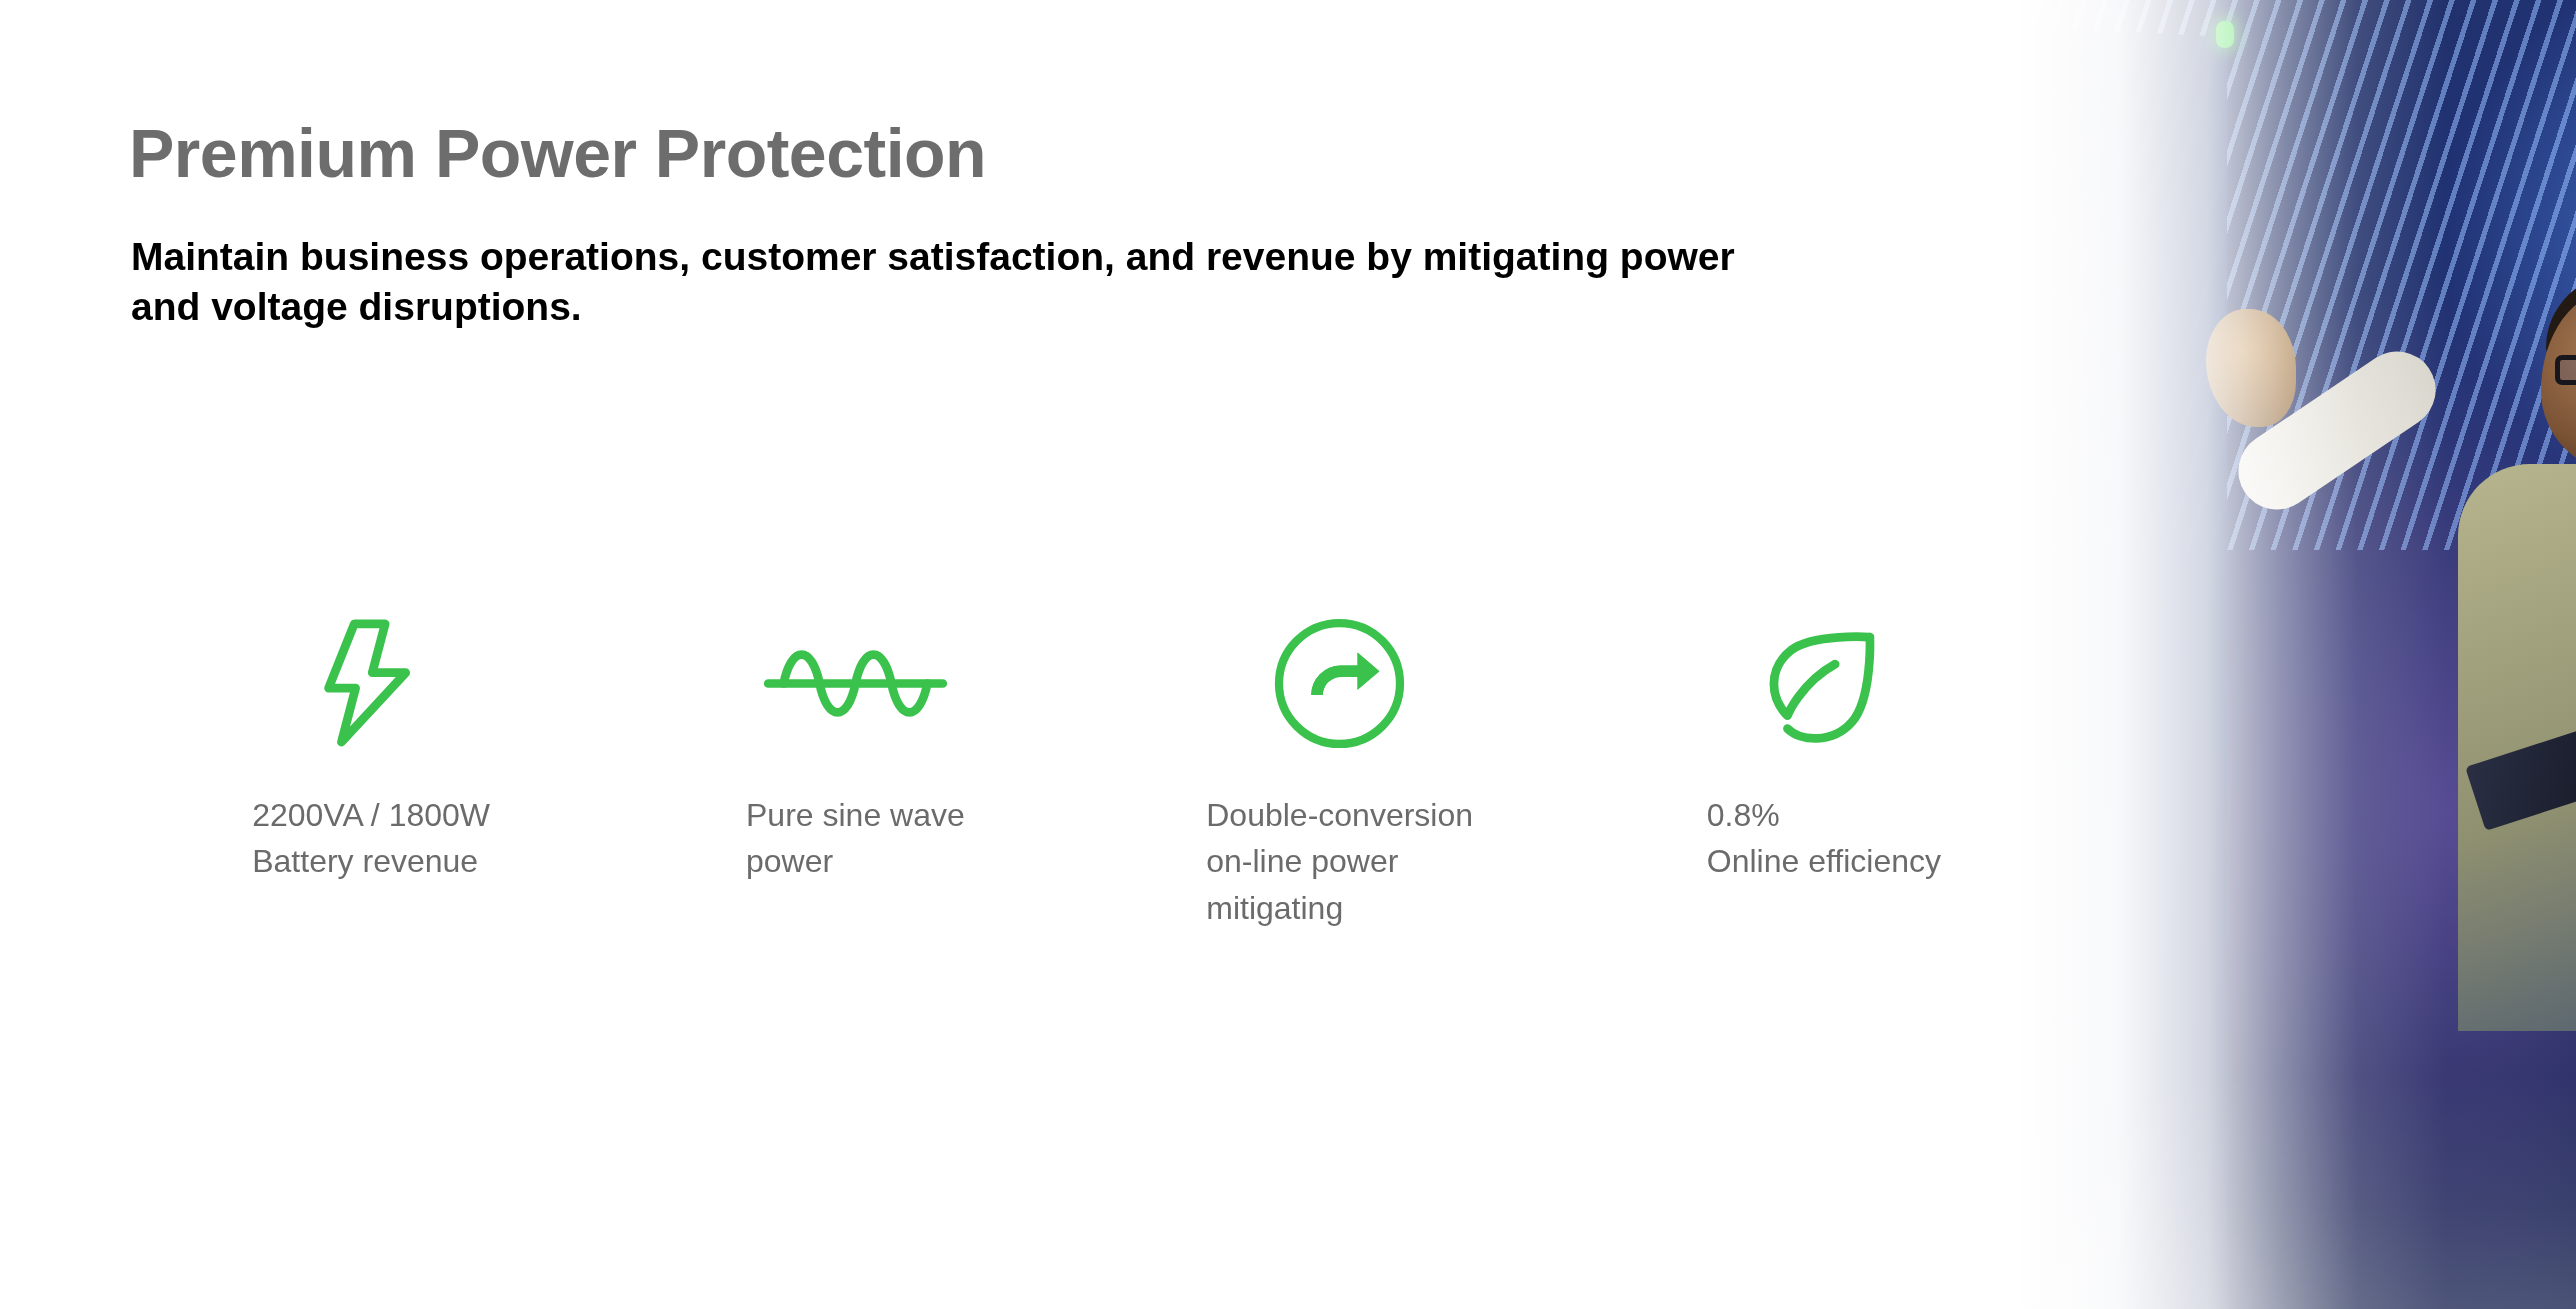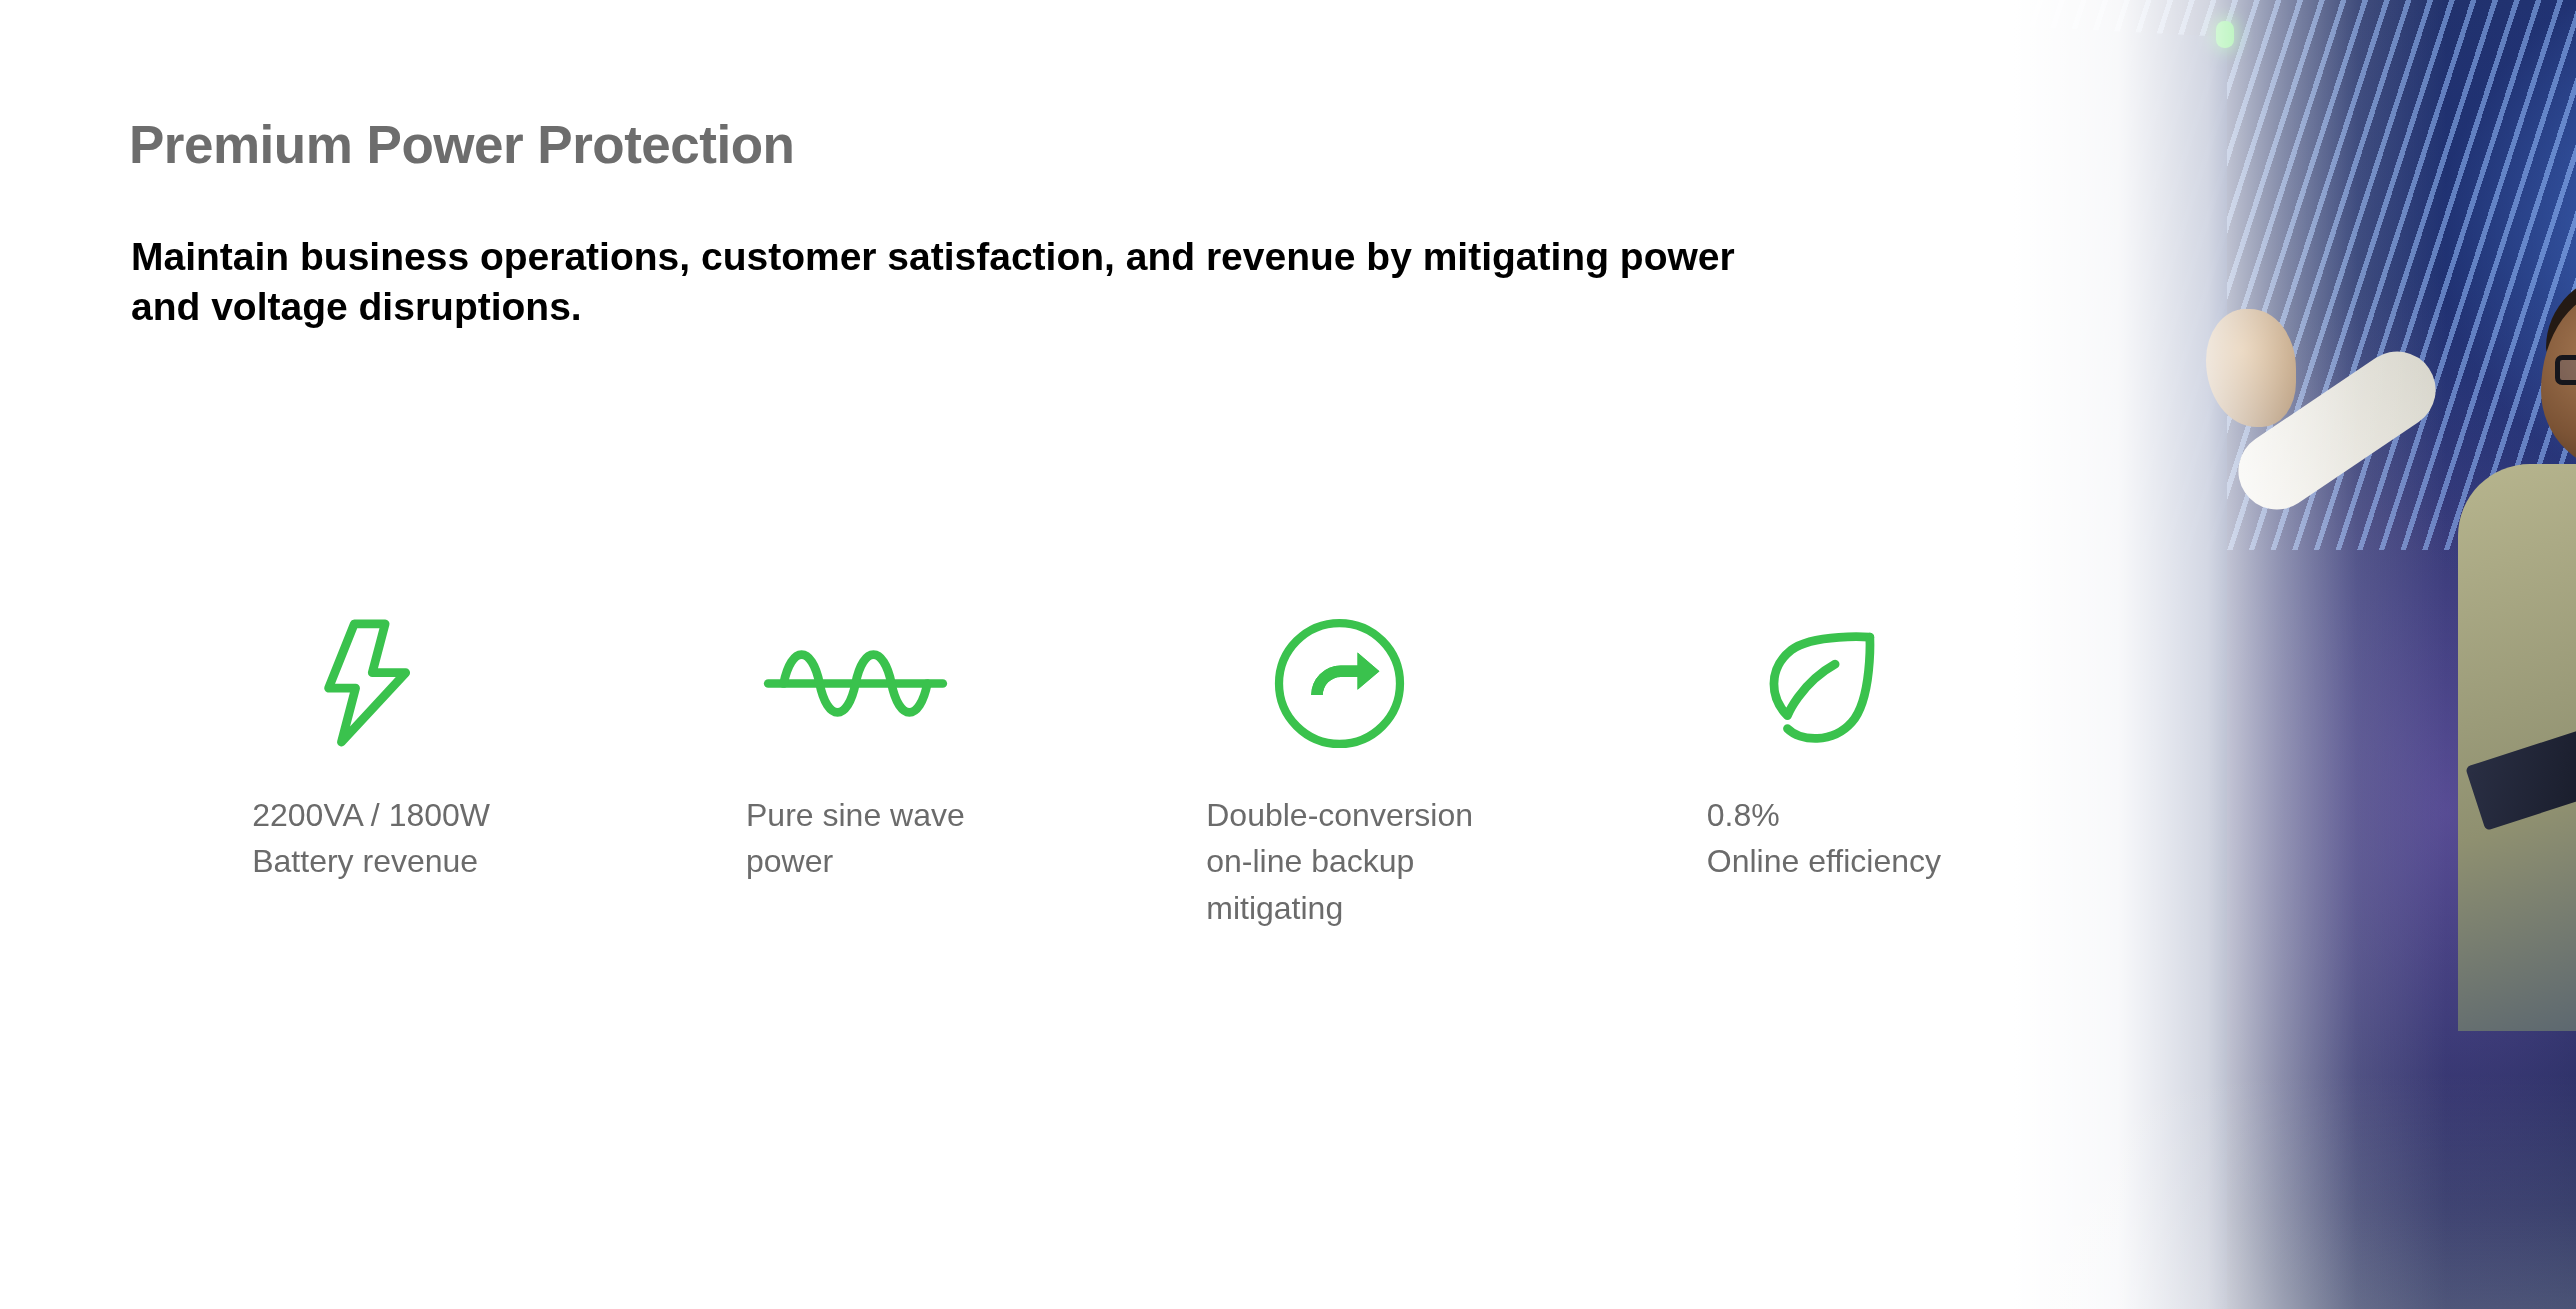--- a/index.html
+++ b/index.html
@@ -222,21 +222,21 @@
     top: 0;
     width: 2215px;
     height: 1310px;
     z-index: 5;
   }
 
   .headline {
     position: absolute;
     left: 129px;
     top: 114px;
-    font-size: 53px;
+    font-size: 68px;
     font-weight: 700;
     letter-spacing: -0.5px;
     color: #6d6d6d;
     white-space: nowrap;
   }
 
   .subhead {
     position: absolute;
     left: 131px;
     top: 232px;
@@ -344,21 +344,21 @@
       <div class="feature">
         <div class="feature-icon">
           <svg width="139" height="139" viewBox="0 0 54 54" fill="none">
             <circle cx="27" cy="27" r="23.5" stroke="#3ac24d" stroke-width="3.2"></circle>
             <path d="M16 31.5 A11.5 11.5 0 0 1 27.5 20 H34 V15 L42.5 22.2 L34 29.4 V24.5 H27.5 A7 7 0 0 0 20.5 31.5 Z" fill="#3ac24d"></path>
             <path d="M38 22.5 A11.5 11.5 0 0 1 26.5 34 H20 V39 L11.5 31.8 L20 24.6 V29.5 H26.5 A7 7 0 0 0 33.5 22.5 Z" fill="#3ac24d" transform="rotate(180 27 27)"></path>
           </svg>
         </div>
         <div class="feature-label bold">
           <div>Double-conversion</div>
-          <div>on-line backup</div>
+          <div>on-line power</div>
           <div>mitigating</div>
         </div>
       </div>
 
       <div class="feature">
         <div class="feature-icon">
           <svg width="139" height="139" viewBox="0 0 54 54" fill="none" stroke="#3ac24d" stroke-width="3.4" stroke-linecap="round" stroke-linejoin="round">
             <path d="M45 9 C45 9, 23 7.5, 14.5 14 C5 21.5, 6.5 33, 13 39.5 C13 39.5, 18 27, 31.5 19.5"></path>
             <path d="M45 9 C45 9, 46 33, 38 42 C30.5 50.5, 18 49.5, 13 44.5"></path>
           </svg>

